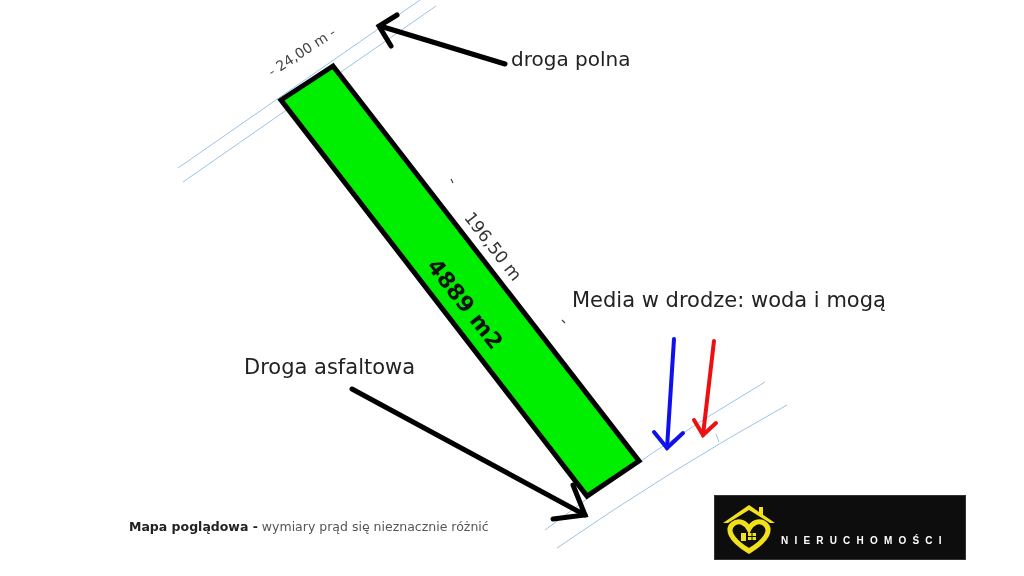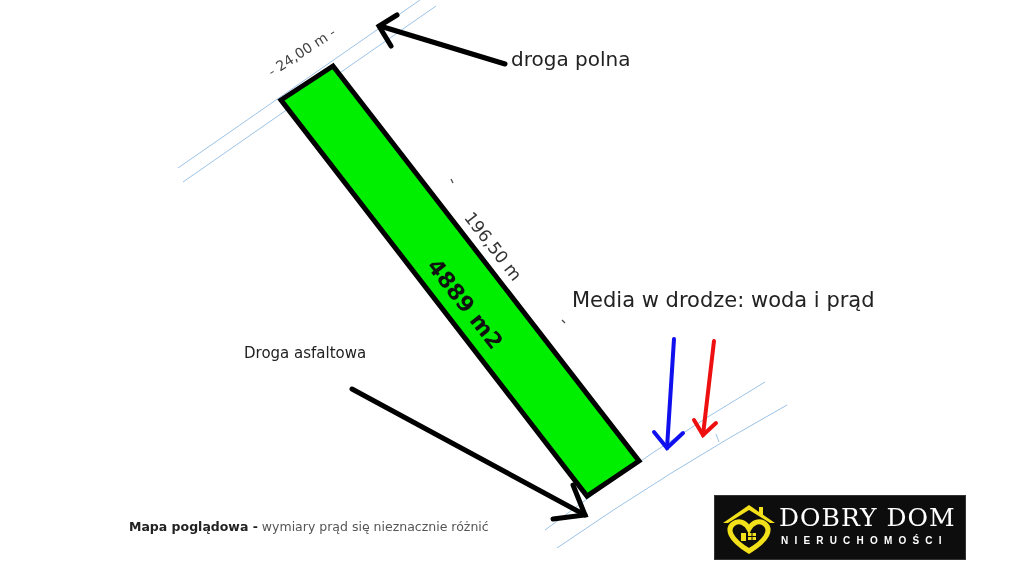--- a/index.html
+++ b/index.html
@@ -2,21 +2,21 @@
 <html><head>
 <meta charset="utf-8">
 <style>
   html, body { margin: 0; padding: 0; background: #ffffff; }
   body { width: 1024px; height: 576px; position: relative; overflow: hidden;
          font-family: "DejaVu Sans", sans-serif; color: #222; }
   .map-canvas { position: absolute; left: 0; top: 0; width: 1024px; height: 576px; }
   .label { position: absolute; white-space: nowrap; font-family: "DejaVu Sans", sans-serif; color: #222; }
   .lbl-droga-polna { left: 511px; top: 47px; font-size: 20px; }
   .lbl-media { left: 572px; top: 288px; font-size: 21px; }
-  .lbl-asfalt { left: 244px; top: 344px; font-size: 15px; }
+  .lbl-asfalt { left: 244px; top: 355px; font-size: 21px; }
   .caption { position: absolute; left: 115px; top: 519px; font-size: 12.5px; color: #555; }
   .caption b { color: #222; font-weight: bold; margin-left: 14px; }
   .dim-width { position: absolute; left: 265px; top: 66px; font-size: 14px; color: #444;
                transform: rotate(-33deg); transform-origin: 0 0; white-space: nowrap; }
   .dim-length { position: absolute; left: 476px; top: 208px; font-size: 17px; color: #333;
                 transform: rotate(52deg); transform-origin: 0 0; white-space: nowrap; }
   .area-label { position: absolute; left: 442px; top: 254px; font-size: 22px; font-weight: bold; color: #111;
                 transform: rotate(52deg); transform-origin: 0 0; white-space: nowrap; }
   .logo { position: absolute; left: 714px; top: 495px; width: 250px; height: 63px; background: #0d0d0d;
           border: 1px solid #333; }
@@ -64,34 +64,33 @@
     <polyline points="654,432 667,448 683,433"></polyline>
   </g>
 
   <g stroke="#ee1010" stroke-width="4" fill="none" stroke-linecap="round">
     <line x1="714" y1="341" x2="703" y2="435"></line>
     <polyline points="694,420 703,435 716,423"></polyline>
   </g>
 </svg>
 
 <div class="label lbl-droga-polna">droga polna</div>
-<div class="label lbl-media">Media w drodze: woda i prąd</div>
+<div class="label lbl-media">Media w drodze: woda i mogą</div>
 <div class="label lbl-asfalt">Droga asfaltowa</div>
 
 <div class="dim-width">- 24,00 m -</div>
 <div class="dim-length">196,50 m</div>
 <div class="area-label">4889 m2</div>
 
 <div class="caption"><b>Mapa poglądowa -</b><span> wymiary  prąd się nieznacznie różnić</span></div>
 
 <div class="logo">
   <svg class="logo-icon" viewBox="0 0 56 54" xmlns="http://www.w3.org/2000/svg">
     <polygon points="2,22 28,4 54,22 49,22 28,9 7,22" fill="#f2e01a"></polygon>
     <rect x="38" y="6" width="4" height="8" fill="#f2e01a"></rect>
     <path d="M28 50 C 8 38, 6 28, 12 23 C 18 18, 25 22, 28 28 C 31 22, 38 18, 44 23 C 50 28, 48 38, 28 50 Z" fill="none" stroke="#f2e01a" stroke-width="5"></path>
     <rect x="20" y="32" width="5" height="8" fill="#f2e01a"></rect>
     <rect x="27" y="32" width="8" height="7" fill="#f2e01a"></rect>
     <line x1="31" y1="32" x2="31" y2="39" stroke="#0d0d0d" stroke-width="1"></line>
     <line x1="27" y1="35.5" x2="35" y2="35.5" stroke="#0d0d0d" stroke-width="1"></line>
   </svg>
-  <div class="logo-text">DOBRY DOM</div>
   <div class="logo-sub">NIERUCHOMOŚCI</div>
 </div>
 
 </body></html>

